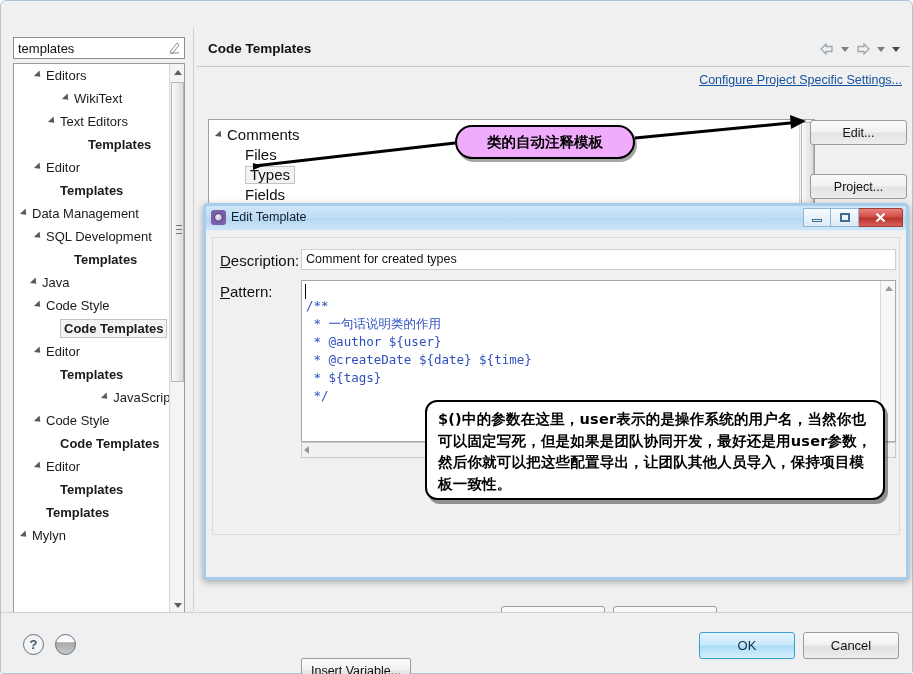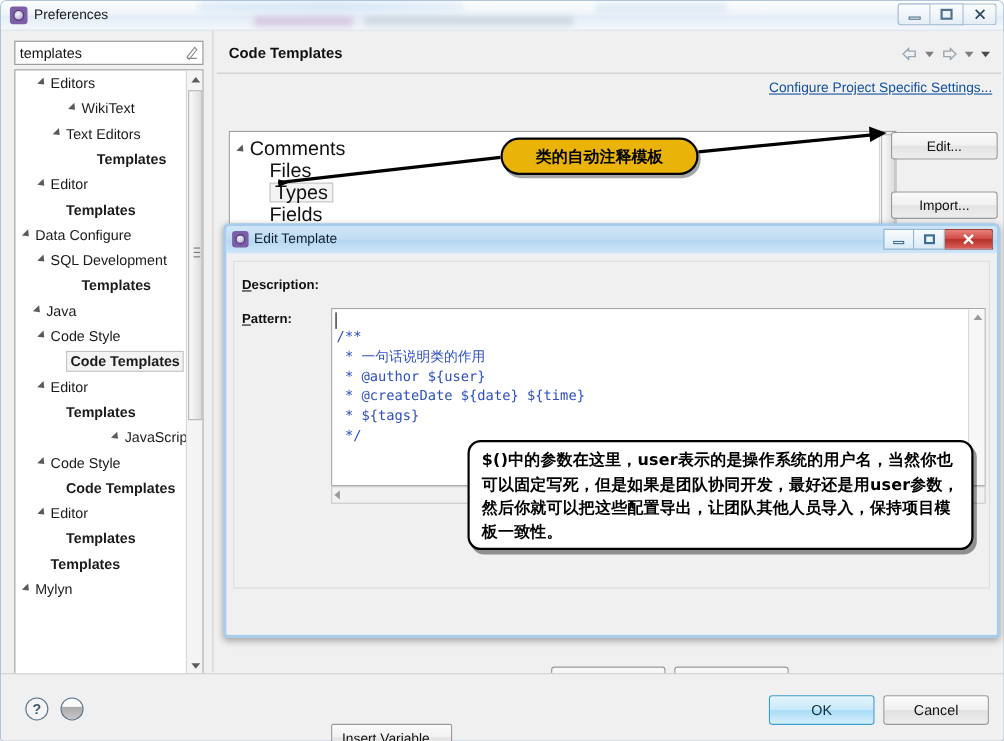--- a/index.html
+++ b/index.html
@@ -210,21 +210,21 @@
     font-size: 12.5px; color: #111;
   }
 
   #tmpl-list {
     position: absolute; left: 11px; top: 91px;
     width: 607px; height: 189px;
     background: #fff;
     border: 1px solid #a0a0a0;
     overflow: hidden;
   }
-  .tl-row { height: 20px; line-height: 20px; font-size: 18px; color: #111; white-space: nowrap; }
+  .tl-row { height: 20px; line-height: 20px; font-size: 15px; color: #111; white-space: nowrap; }
   .tl-row .arrow {
     display:inline-block;width:0;height:0;
     border-left:5px solid #5a5a5a;border-top:4px solid transparent;border-bottom:4px solid transparent;
     margin-right:5px; vertical-align:1px; transform: rotate(45deg);
   }
   .tl-row .selbox { display:inline-block; border:1px solid #c3c3c3; background:#f3f3f3; padding: 0 4px; line-height:16px; }
 
   .side-btn {
     position: absolute;
     width: 97px; height: 25px;
@@ -291,21 +291,21 @@
     border: 1px solid #9a9a9a;
     background: linear-gradient(to bottom,#fbfbfb 0%, #f1f1f1 48%, #e1e1e1 52%, #ededed 100%);
     color: #111;
   }
 
   
   #callout-top {
     position: absolute;
     left: 455px; top: 125px;
     width: 180px; height: 34px;
-    background: #eab308;
+    background: #f0abfc;
     border: 2px solid #000;
     border-radius: 17px;
     display: flex; align-items: center; justify-content: center;
     font-size: 14.5px; font-weight: bold;
     font-family: "DejaVu Sans", sans-serif;
     box-shadow: 2px 3px 0 rgba(0,0,0,.35);
     z-index: 40;
   }
   #arrow-svg-top { position: absolute; left: 0; top: 0; width: 913px; height: 674px; z-index: 39; pointer-events: none; }
 
@@ -361,21 +361,21 @@
     width: 700px; height: 347px;
     background: #f0f0f0;
     border-top: 1px solid #e6eff7;
   }
   #edit-inner {
     position: absolute; left: 6px; top: 6px;
     width: 688px; height: 298px;
     background: #f0f0f0;
     border: 1px solid #dcdcdc;
   }
-  .lbl { position: absolute; font-size: 12px; color: #111; font-weight: bold; }
+  .lbl { position: absolute; font-size: 15px; color: #111; }
   .ul-first::first-letter { text-decoration: underline; }
   #lbl-desc { left: 14px; top: 46px; }
   #lbl-pattern { left: 14px; top: 77px; }
   #desc-input {
     position: absolute; left: 95px; top: 43px;
     width: 595px; height: 21px;
     background: #fff; border: 1px solid #cfcfcf;
     font-size: 12.5px; color: #111;
     padding: 2px 0 0 4px;
   }
@@ -432,45 +432,20 @@
     line-height: 21.5px;
     color: #000;
     letter-spacing: .2px;
   }
 </style>
 </head>
 <body>
 
 <div id="prefs-window">
 
-  <div id="prefs-titlebar">
-    <div class="ghost" id="ghost1"></div>
-    <div class="ghost" id="ghost2"></div>
-    <div class="ghost" id="ghost3"></div>
-    <div class="ghost" id="ghost4"></div>
-
-    <div class="title-icon">
-      <div class="gear"></div>
-    </div>
-    <div id="prefs-title-text">Preferences</div>
-
-    <div class="win-btns">
-      <div class="win-btn">
-          <div class="glyph-min"></div>
-        </div>
-      <div class="win-btn">
-          <div class="glyph-max"></div>
-        </div>
-      <div class="win-btn">
-        <svg width="12" height="12" viewBox="0 0 12 12" aria-hidden="true">
-          <path d="M2 2 L10 10 M10 2 L2 10" stroke="#2b4a5e" stroke-width="1.6" fill="none"></path>
-        </svg>
-      </div>
-    </div>
-  </div>
 
   <div id="prefs-body">
 
     <div id="filter-box">
       <div id="filter-text" title="type filter text">templates</div>
       <div id="filter-clear-icon">
         <svg width="16" height="16" viewBox="0 0 16 16">
           <path d="M4 12 L11 3 L13 5 L6 14 Z" fill="#ffffff" stroke="#8d8d8d" stroke-width="1"></path>
           <path d="M4 13 L13 13" stroke="#8d8d8d" stroke-width="1.2"></path>
         </svg>
@@ -478,21 +453,21 @@
     </div>
 
     <div id="tree-panel">
       <div class="tree-items" id="tree-items">
           <div class="tree-row" style="padding-left: 22px;"><span class="arrow"></span><span>Editors</span></div>
           <div class="tree-row" style="padding-left: 50px;"><span class="arrow"></span><span>WikiText</span></div>
           <div class="tree-row" style="padding-left: 36px;"><span class="arrow"></span><span>Text Editors</span></div>
           <div class="tree-row leaf bold" style="padding-left: 64px;"><span class="arrow"></span><span>Templates</span></div>
           <div class="tree-row" style="padding-left: 22px;"><span class="arrow"></span><span>Editor</span></div>
           <div class="tree-row leaf bold" style="padding-left: 36px;"><span class="arrow"></span><span>Templates</span></div>
-          <div class="tree-row" style="padding-left: 8px;"><span class="arrow"></span><span>Data Configure</span></div>
+          <div class="tree-row" style="padding-left: 8px;"><span class="arrow"></span><span>Data Management</span></div>
           <div class="tree-row" style="padding-left: 22px;"><span class="arrow"></span><span>SQL Development</span></div>
           <div class="tree-row leaf bold" style="padding-left: 50px;"><span class="arrow"></span><span>Templates</span></div>
           <div class="tree-row" style="padding-left: 18px;"><span class="arrow"></span><span>Java</span></div>
           <div class="tree-row" style="padding-left: 22px;"><span class="arrow"></span><span>Code Style</span></div>
           <div class="tree-row leaf bold" style="padding-left: 36px;"><span class="arrow"></span><span class="selbox">Code Templates</span></div>
           <div class="tree-row" style="padding-left: 22px;"><span class="arrow"></span><span>Editor</span></div>
           <div class="tree-row leaf bold" style="padding-left: 36px;"><span class="arrow"></span><span>Templates</span></div>
           <div class="tree-row" style="padding-left: 8px; text-align: right;"><span class="arrow"></span><span>JavaScript</span></div>
           <div class="tree-row" style="padding-left: 22px;"><span class="arrow"></span><span>Code Style</span></div>
           <div class="tree-row leaf bold" style="padding-left: 36px;"><span class="arrow"></span><span>Code Templates</span></div>
@@ -564,21 +539,21 @@
         <div class="vscroll">
           <div class="thumb" style="top:2px;height:183px;">
             <div class="grip" style="top:86px;"></div>
             <div class="grip" style="top:90px;"></div>
             <div class="grip" style="top:94px;"></div>
           </div>
         </div>
       </div>
 
       <div class="side-btn" id="btn-edit">Edit...</div>
-      <div class="side-btn" id="btn-import">Import...</div>
+      <div class="side-btn" id="btn-import">Project...</div>
       <div class="side-btn" id="btn-export">Export...</div>
     </div>
 
     <div id="btn-restore">Restore Defaults</div>
     <div id="btn-apply">Apply</div>
 
     <div id="prefs-footer">
       <div id="help-icon-big">?</div>
       <div id="restore-icon-big"></div>
       <div class="dlgbtn" id="prefs-ok">OK</div>
@@ -618,20 +593,21 @@
         </svg>
       </div>
     </div>
   </div>
 
   <div id="edit-client">
     <div id="edit-inner"></div>
   </div>
 
   <div class="lbl ul-first" id="lbl-desc">Description:</div>
+  <div id="desc-input">Comment for created types</div>
 
   <div class="lbl ul-first" id="lbl-pattern">Pattern:</div>
 
   <div id="pattern-box">
     <div id="pattern-caret"></div>
     <pre id="pattern-text">/**
  * 一句话说明类的作用
  * @author ${user}
  * @createDate ${date} ${time}
  * ${tags}

